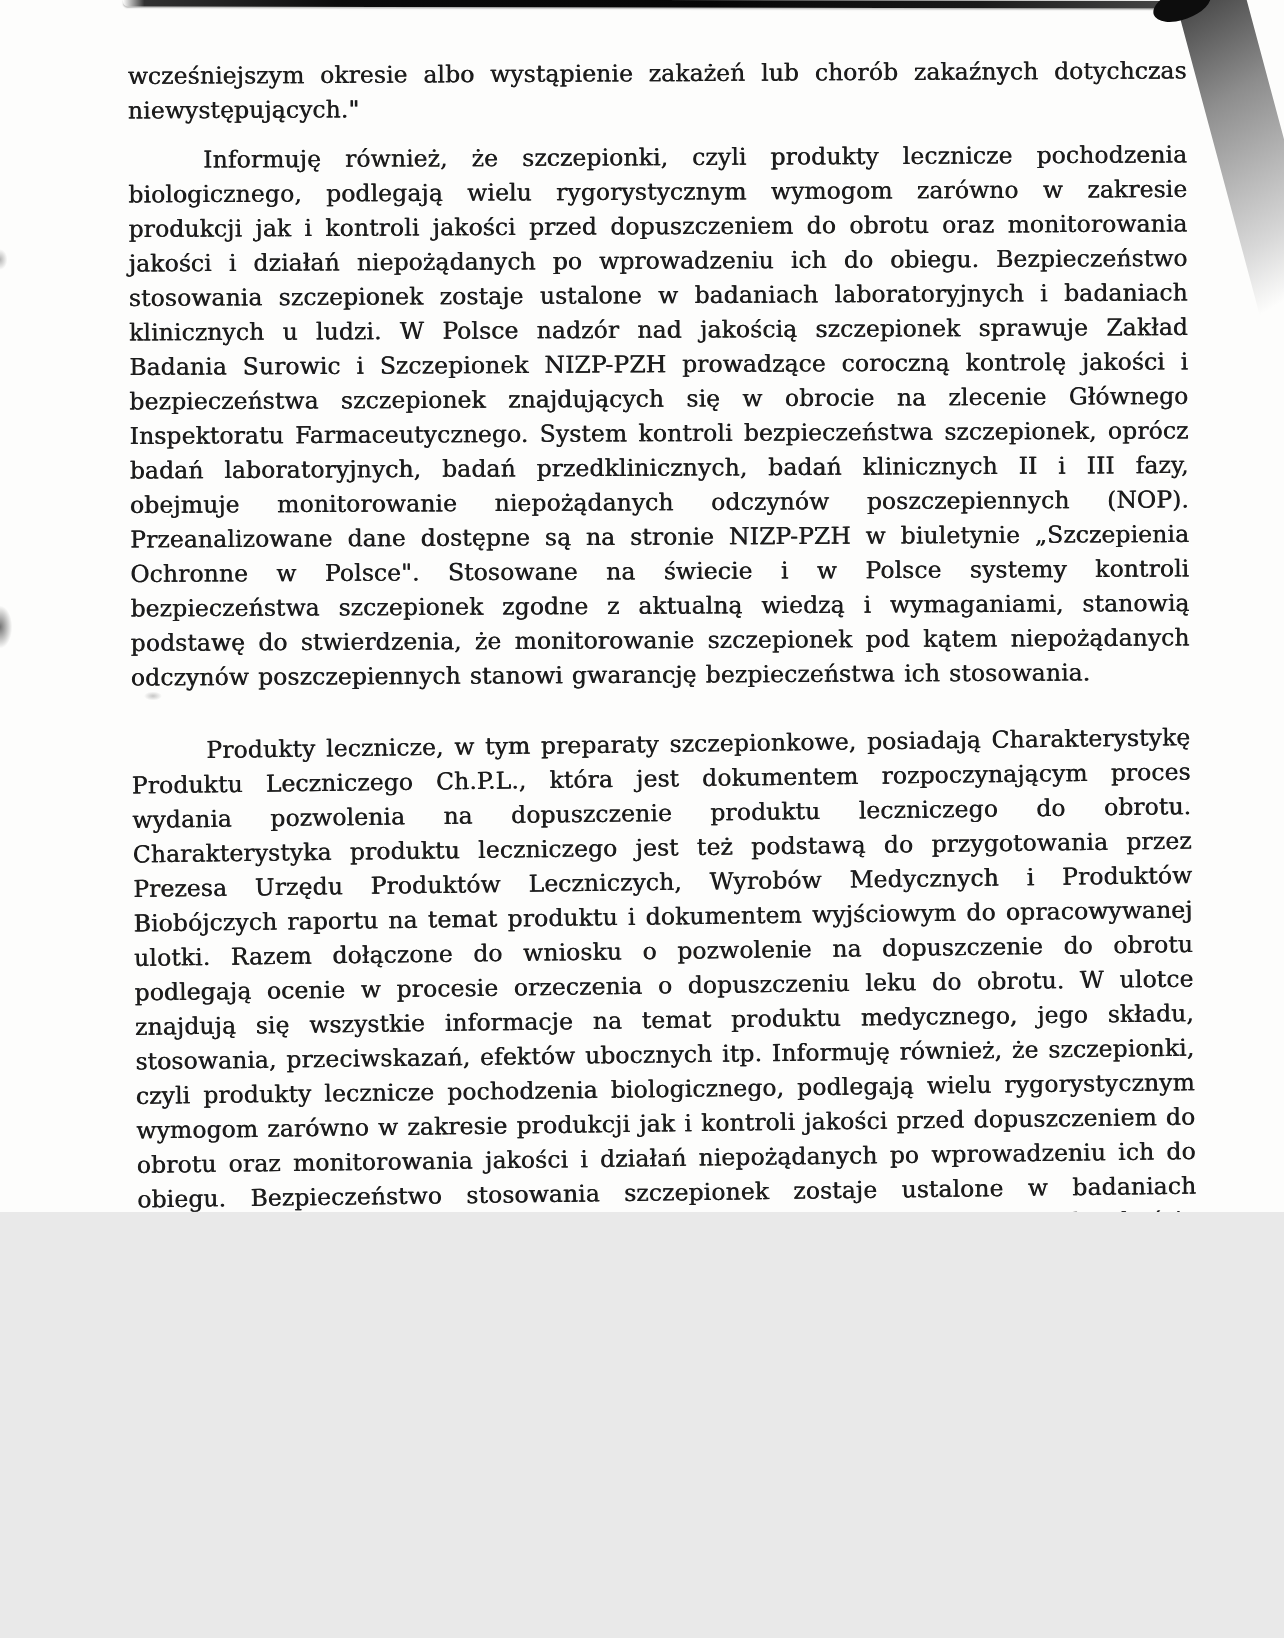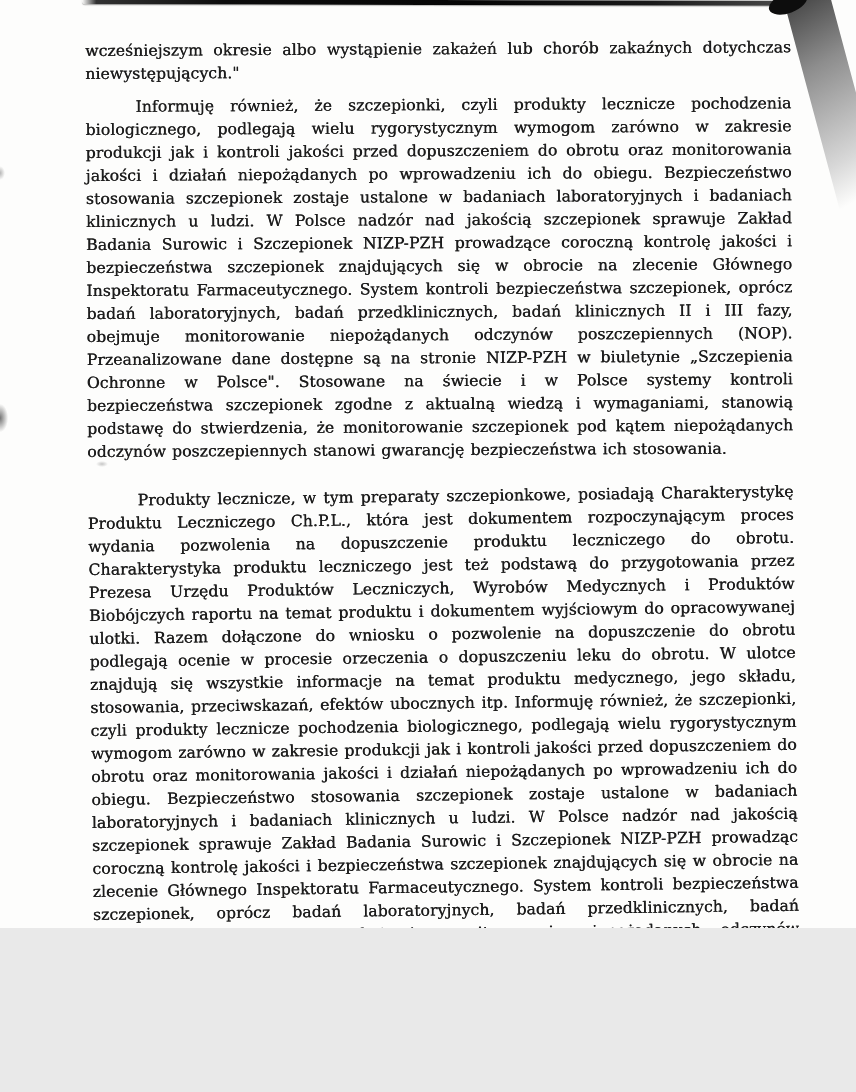--- a/index.html
+++ b/index.html
@@ -4,21 +4,21 @@
 <title>Scanned document — Strona 2 z 6</title>
 <style>
   html, body {
     margin: 0;
     padding: 0;
     background: #e9e9e9;
   }
   .scan-page {
     position: relative;
     width: 856px;
-    height: 928px;
+    height: 808px;
     background: #fdfdfc;
     overflow: hidden;
     font-family: "DejaVu Serif", "Liberation Serif", serif;
     color: #1d1d1d;
   }
   
   .top-scan-band {
     position: absolute;
     left: 82px;
     top: 0;

